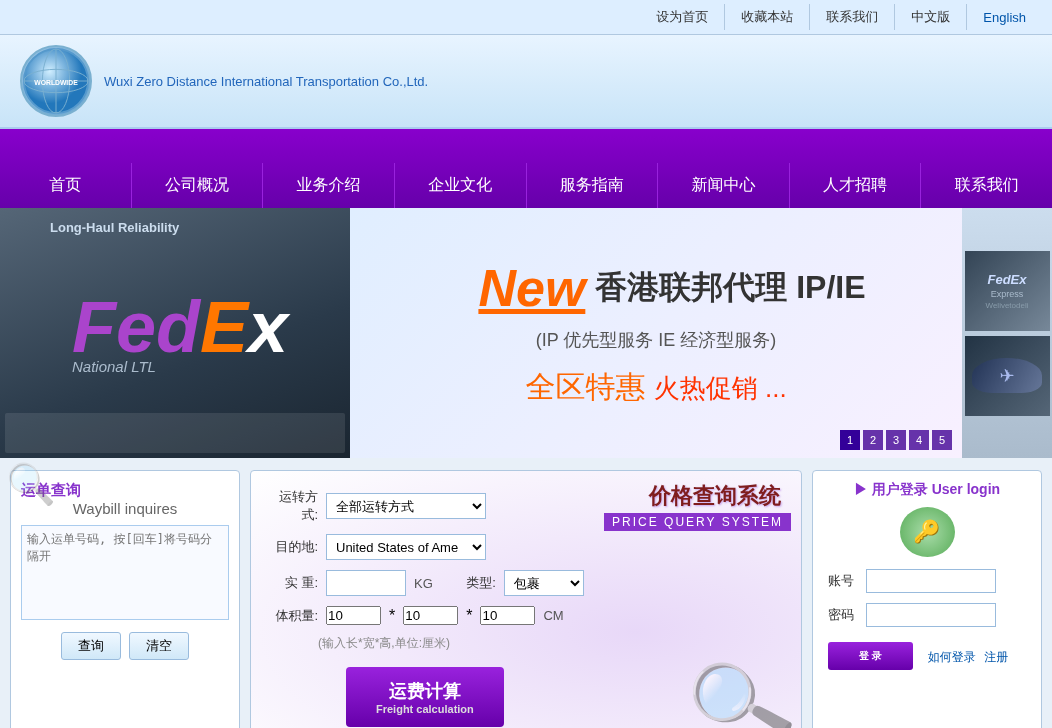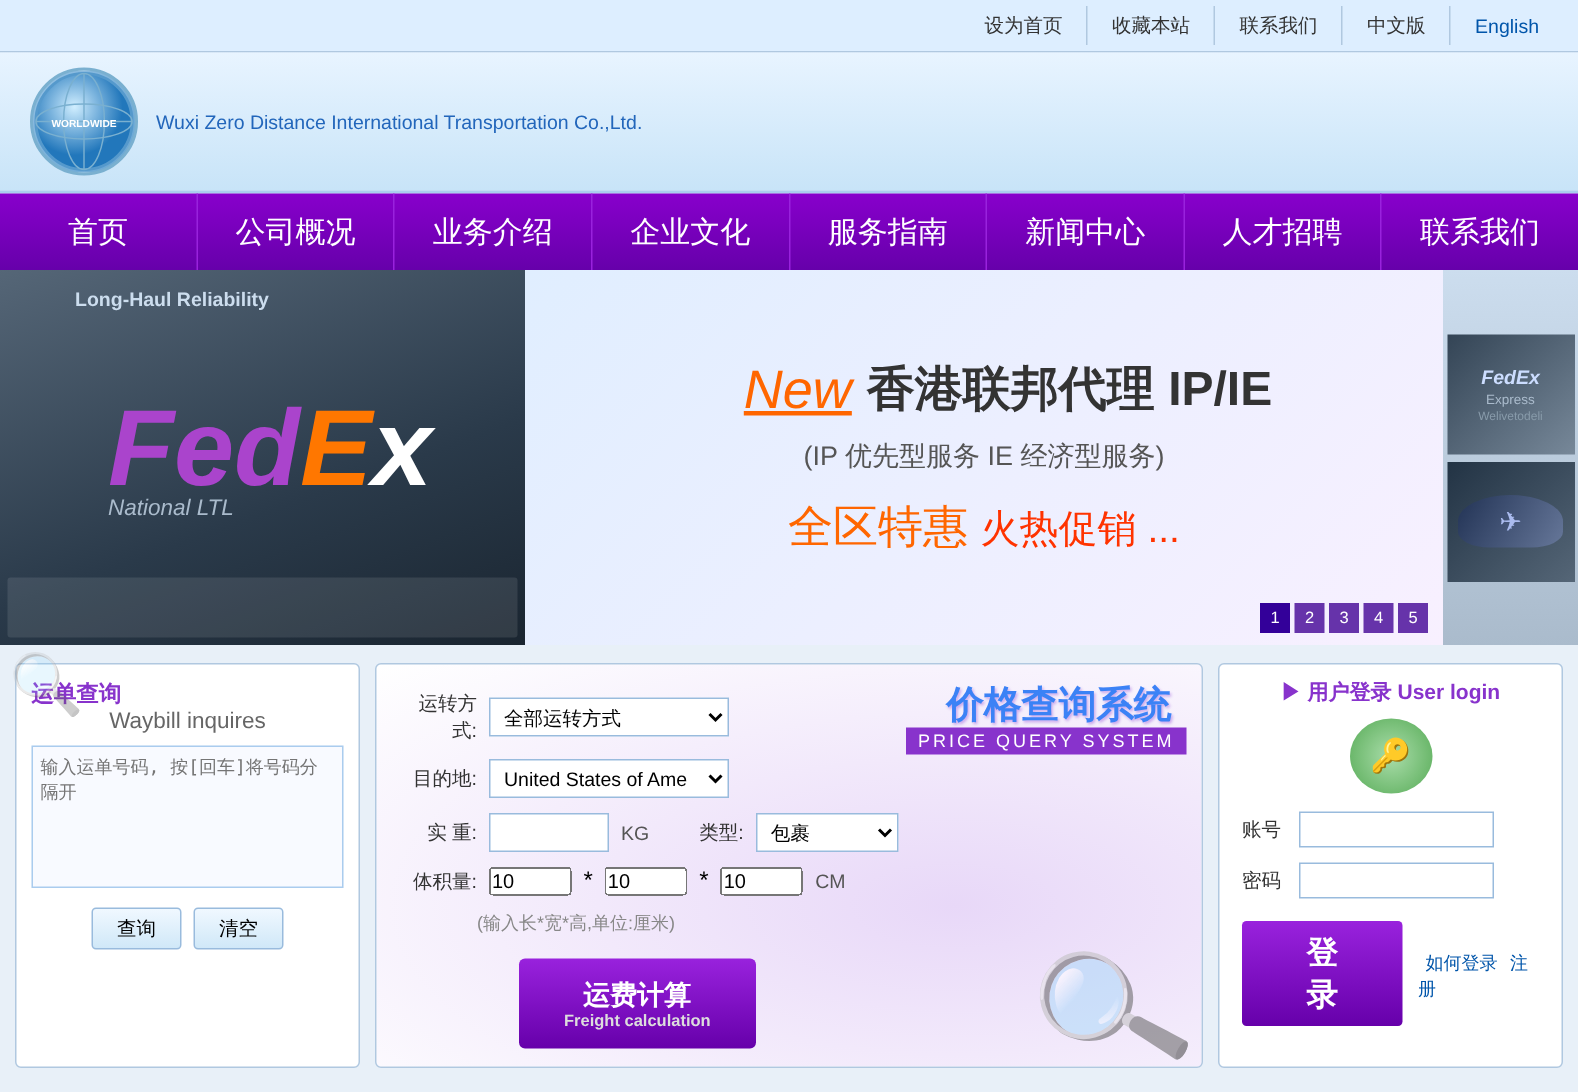--- a/index.html
+++ b/index.html
@@ -71,26 +71,27 @@
     nav {
       background: linear-gradient(180deg, #8800cc, #6600aa);
       display: flex;
       justify-content: space-around;
       align-items: center;
       padding: 0;
     }
     nav a {
       color: white;
       text-decoration: none;
-      font-size: 20px;
+      font-size: 16px;
       padding: 12px 0;
       flex: 1;
       text-align: center;
       cursor: pointer;
       border-right: 1px solid #9922dd;
+      margin-top: 34px;
     }
     nav a:last-child { border-right: none; }
 
     
     .banner {
       position: relative;
       height: 250px;
       background: linear-gradient(135deg, #eef8ff 0%, #bbddff 100%);
       overflow: hidden;
       display: flex;
@@ -113,22 +114,22 @@
       background: linear-gradient(135deg, #e0eeff, #f8f0ff);
       padding: 20px;
     }
     .banner-new-line {
       display: flex;
       align-items: center;
       gap: 10px;
       margin-bottom: 10px;
     }
     .banner-new {
-      font-size: 36px;
-      font-weight: 400;
+      font-size: 52px;
+      font-weight: 700;
       color: #ff6600;
       font-style: italic;
       text-decoration: underline;
       margin-left: 32px;
     }
     .banner-title-zh {
       font-size: 32px;
       font-weight: bold;
       color: #333;
     }
@@ -262,23 +263,23 @@
       top: 0;
       width: 100%;
       height: 100%;
       background: radial-gradient(ellipse at 70% 60%, #e8d8f8, transparent);
       pointer-events: none;
     }
     .price-title {
       position: absolute;
       right: 20px;
       top: 10px;
-      font-size: 25px;
-      font-weight: bold;
-      color: #3b82f6;
+      font-size: 22px;
+      font-weight: bold;
+      color: #7f1d1d;
       text-shadow: 1px 1px 2px rgba(100,0,200,0.3);
     }
     .price-subtitle {
       position: absolute;
       right: 10px;
       top: 42px;
       font-size: 12px;
       color: white;
       background: #8833cc;
       padding: 2px 8px;
@@ -364,21 +365,21 @@
       padding: 3px 5px;
       font-size: 13px;
       width: 130px;
       height: 24px;
     }
     .login-btn {
       background: linear-gradient(180deg, #9922dd, #6600aa);
       color: white;
       border: none;
       padding: 7px 31px;
-      font-size: 21px;
+      font-size: 10px;
       font-weight: bold;
       border-radius: 3px;
       cursor: pointer;
       margin-top: 5px;
       display: block;
     }
     .login-links {
       font-size: 12px;
       color: #666;
       margin-top: 8px;
@@ -536,21 +537,21 @@
         <option>China</option>
         <option>Japan</option>
       </select>
     </div>
 
     <div class="form-row">
       <div class="form-label">实  重:</div>
       <input type="text" class="form-input" style="">
       <span class="unit-label">KG</span>
       <span class="form-label">类型:</span>
-      <select class="form-select" style="width:95px;">
+      <select class="form-select" style="width:80px;">
         <option>包裹</option>
         <option>文件</option>
         <option>货物</option>
       </select>
     </div>
 
     <div class="form-row">
       <div class="form-label">体积量:</div>
       <input type="text" class="form-input-sm" value="10" style="">
       <span>*</span>

